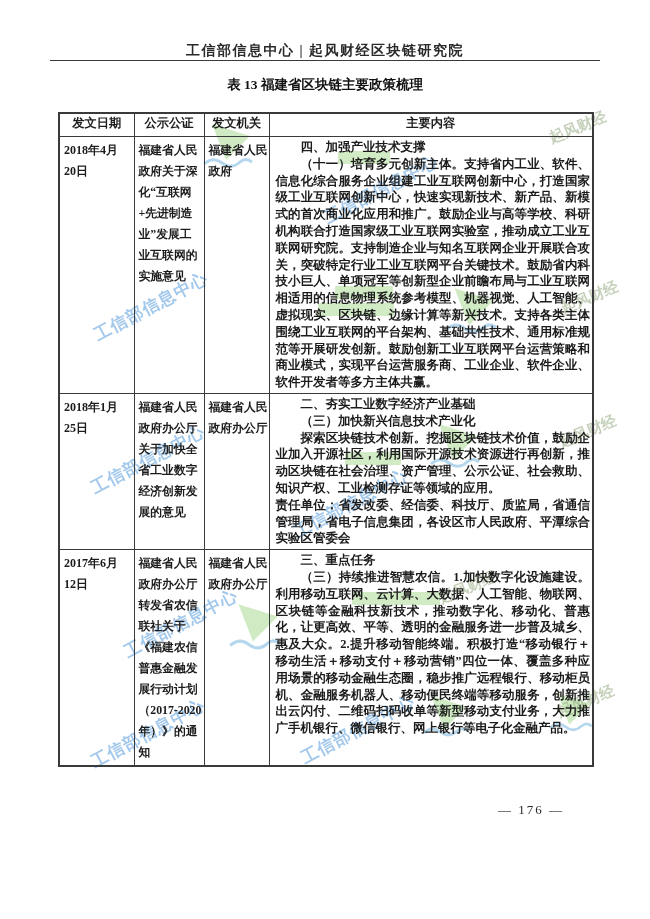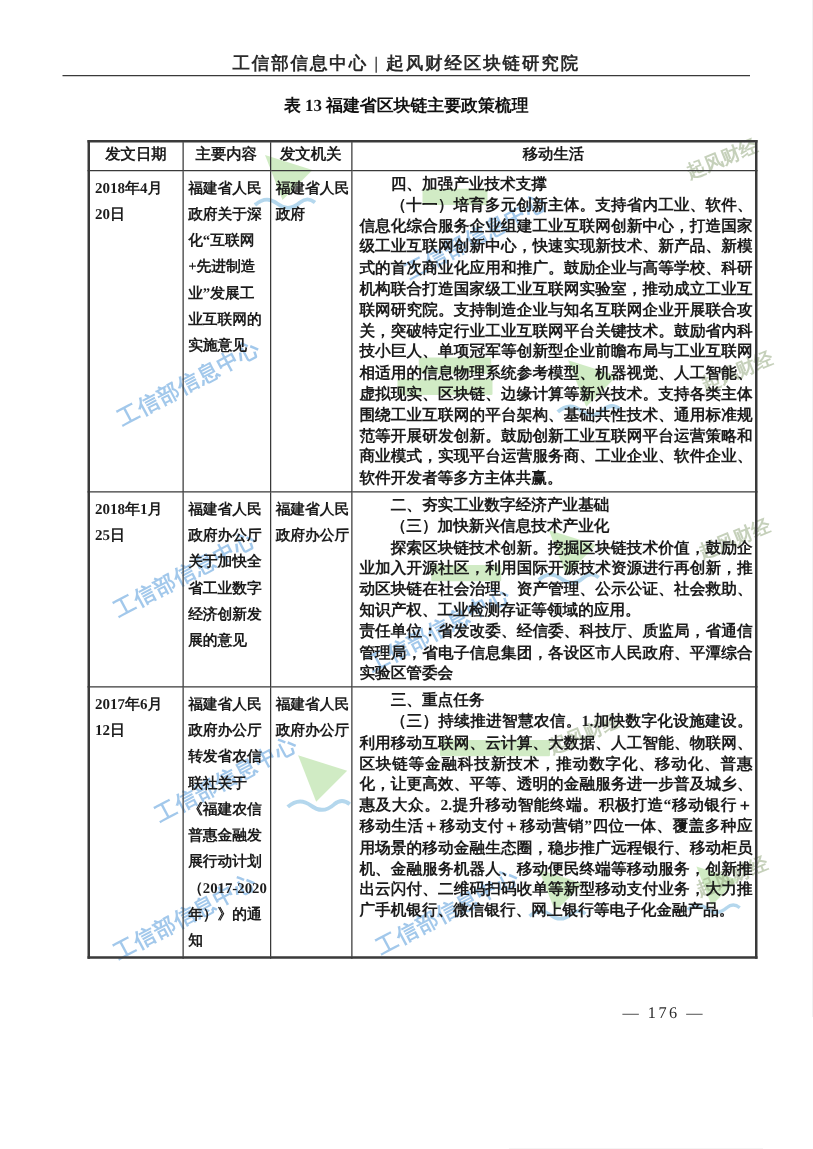--- a/index.html
+++ b/index.html
@@ -18,21 +18,21 @@
   .header-rule {
     position:absolute; top:60px; left:50px; right:50px;
     border-top:1.6px solid #3a3a3a;
   }
   .table-title {
     position:absolute; top:76px; left:0; width:100%; margin:0;
     text-align:center; font-size:13.5px; font-weight:bold; color:#111;
   }
   
   table.policy {
-    position:absolute; left:70px; top:112px; width:534px;
+    position:absolute; left:58px; top:112px; width:534px;
     border-collapse:collapse; table-layout:fixed;
     z-index:2; background:transparent;
   }
   table.policy th, table.policy td {
     border:1px solid #3a3a3a; vertical-align:top;
     font-weight:bold; color:#1c1c1c; background:transparent;
   }
   table.policy { border:2px solid #3a3a3a; }
   th.h {
     height:20px; text-align:center; vertical-align:middle;
@@ -137,23 +137,23 @@
   <table class="policy">
     <colgroup>
       <col style="width:75px">
         <col style="width:70px">
         <col style="width:65px">
         <col style="width:324px">
     </colgroup>
     <thead>
       <tr>
         <th class="h">发文日期</th>
+        <th class="h">公示公证</th>
+        <th class="h">发文机关</th>
         <th class="h">主要内容</th>
-        <th class="h">发文机关</th>
-        <th class="h">移动生活</th>
       </tr>
     </thead>
     <tbody>
       <tr style="height:254px">
         <td class="cell-date">2018年4月
 20日</td>
         <td class="cell-doc">福建省人民政府关于深化“互联网+先进制造业”发展工业互联网的实施意见</td>
         <td class="cell-agency">福建省人民政府</td>
         <td class="cell-content">
           <p>四、加强产业技术支撑</p>

